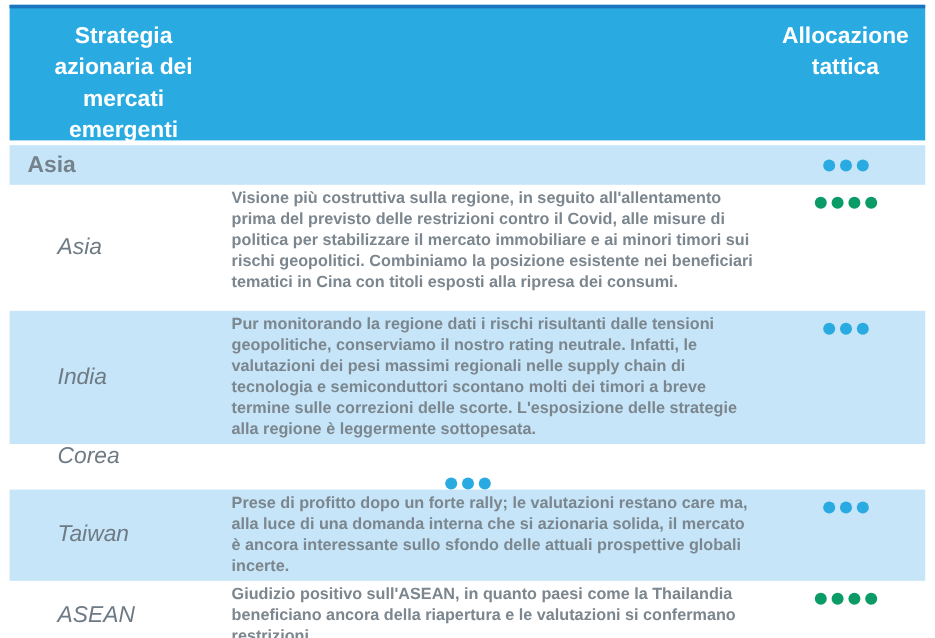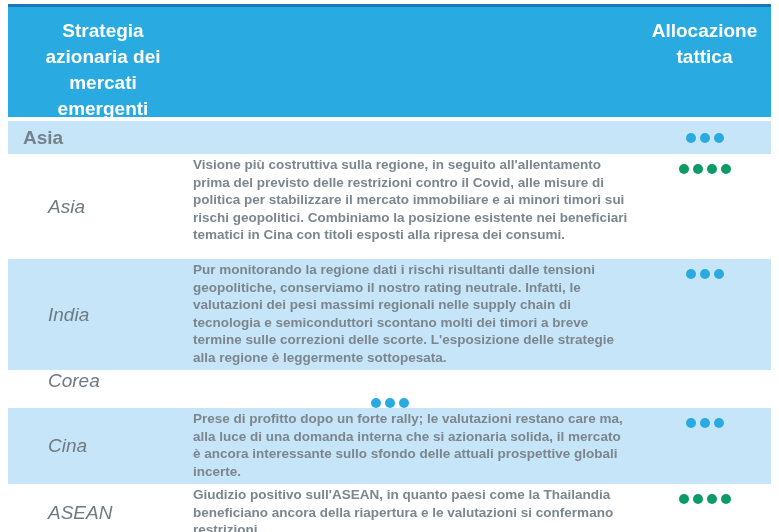--- a/index.html
+++ b/index.html
@@ -154,21 +154,21 @@
       <div class="cell-name market">Corea</div>
       <div class="cell-desc"></div>
       <div class="cell-dots">
           <span class="dot" style="background: rgb(41, 171, 226);"></span>
           <span class="dot" style="background: rgb(41, 171, 226);"></span>
           <span class="dot" style="background: rgb(41, 171, 226);"></span>
         </div>
     </div>
 
     <div class="row multi alt row-india">
-      <div class="cell-name market">Cina</div>
+      <div class="cell-name market">Taiwan</div>
       <div class="cell-desc">Prese di profitto dopo un forte rally; le valutazioni restano care ma, alla luce di una domanda interna che si azionaria solida, il mercato è ancora interessante sullo sfondo delle attuali prospettive globali incerte.</div>
       <div class="cell-dots">
           <span class="dot" style="background: rgb(41, 171, 226);"></span>
           <span class="dot" style="background: rgb(41, 171, 226);"></span>
           <span class="dot" style="background: rgb(41, 171, 226);"></span>
         </div>
     </div>
 
     <div class="row multi row-asean">
       <div class="cell-name market">ASEAN</div>

